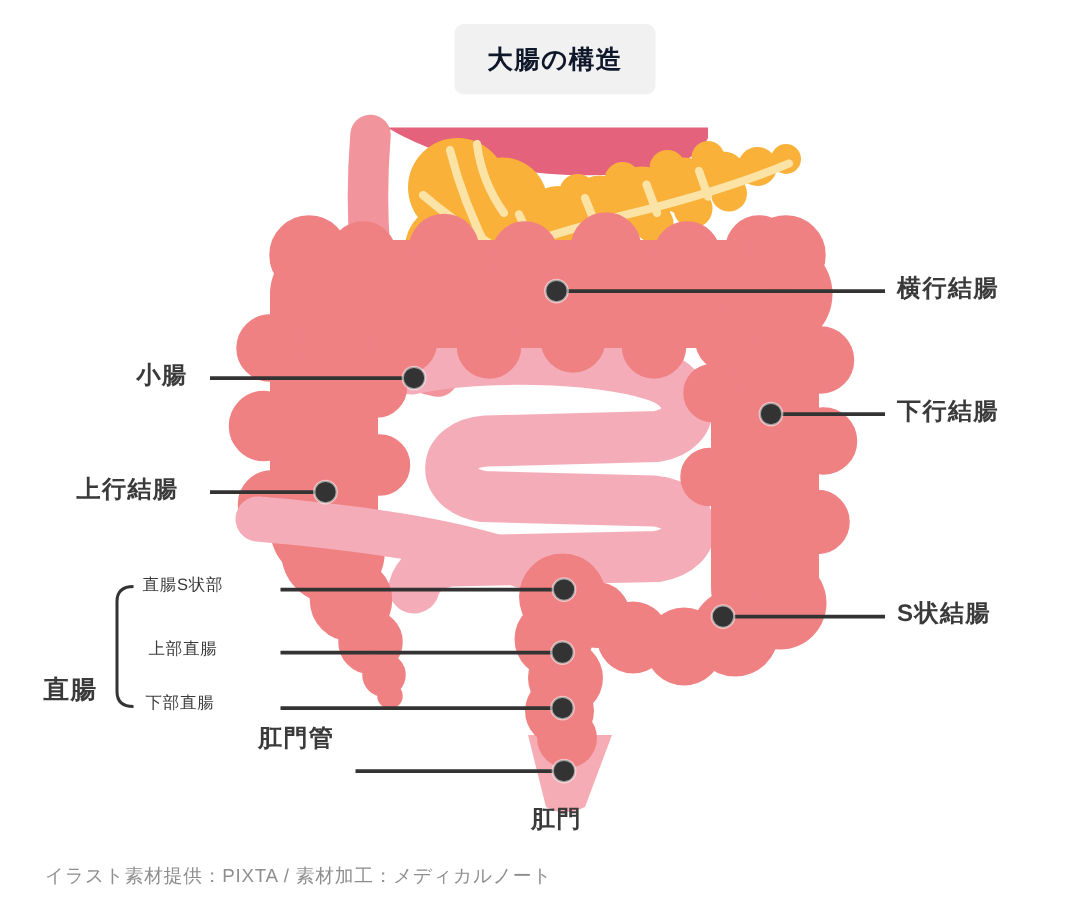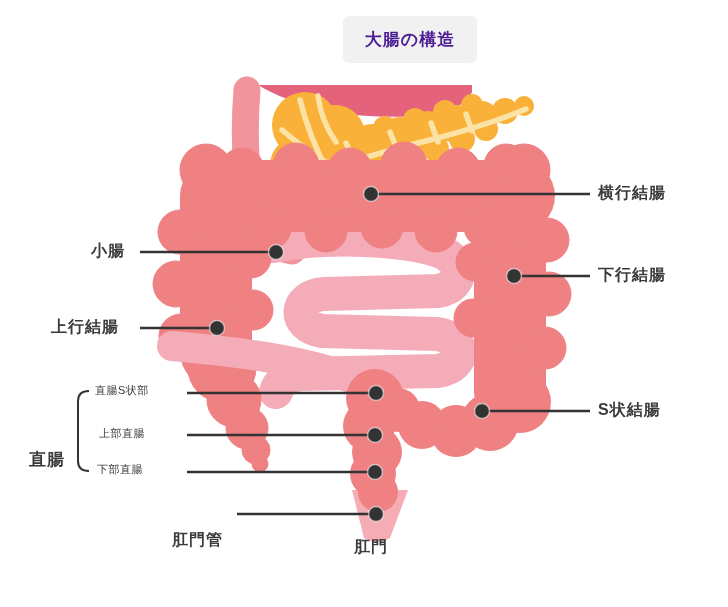--- a/index.html
+++ b/index.html
@@ -20,23 +20,22 @@
     position: absolute;
     left: 303px; top: 16px;
     width: 134px; height: 47px;
     background: #F1F1F1;
     border-radius: 6px;
     display: flex;
     align-items: center;
     justify-content: center;
     font-size: 17px;
     font-weight: 700;
-    color: #4c1d95;
+    color: #0f172a;
     letter-spacing: 1px;
-    margin-left: 40px;
   }
   .label {
     position: absolute;
     color: #3A3A3A;
     font-size: 16px;
     font-weight: 700;
     letter-spacing: 1px;
     white-space: nowrap;
     line-height: 1.15;
   }
@@ -199,16 +198,17 @@
 
   <div class="label" style="left:598px; top:184px;">横行結腸</div>
   <div class="label" style="left:91px; top:242px;">小腸</div>
   <div class="label" style="left:598px; top:266px;">下行結腸</div>
   <div class="label" style="left:51px; top:318px;text-align:right;">上行結腸</div>
   <div class="label" style="left:598px; top:401px;">S状結腸</div>
   <div class="label big" style="left:29px; top:418px;margin-top:32px;">直腸</div>
   <div class="label regular" style="left:95px; top:384px;">直腸S状部</div>
   <div class="label regular" style="left:99px; top:427px;">上部直腸</div>
   <div class="label regular" style="left:97px; top:463px;">下部直腸</div>
-  <div class="label" style="left:172px; top:531px;">肛門管</div>
+  <div class="label" style="left:172px; top:484px;">肛門管</div>
   <div class="label" style="left:354px; top:538px;">肛門</div>
 
+  <div class="footer-credit">イラスト素材提供：PIXTA / 素材加工：メディカルノート</div>
 </div>
 
 </body></html>

